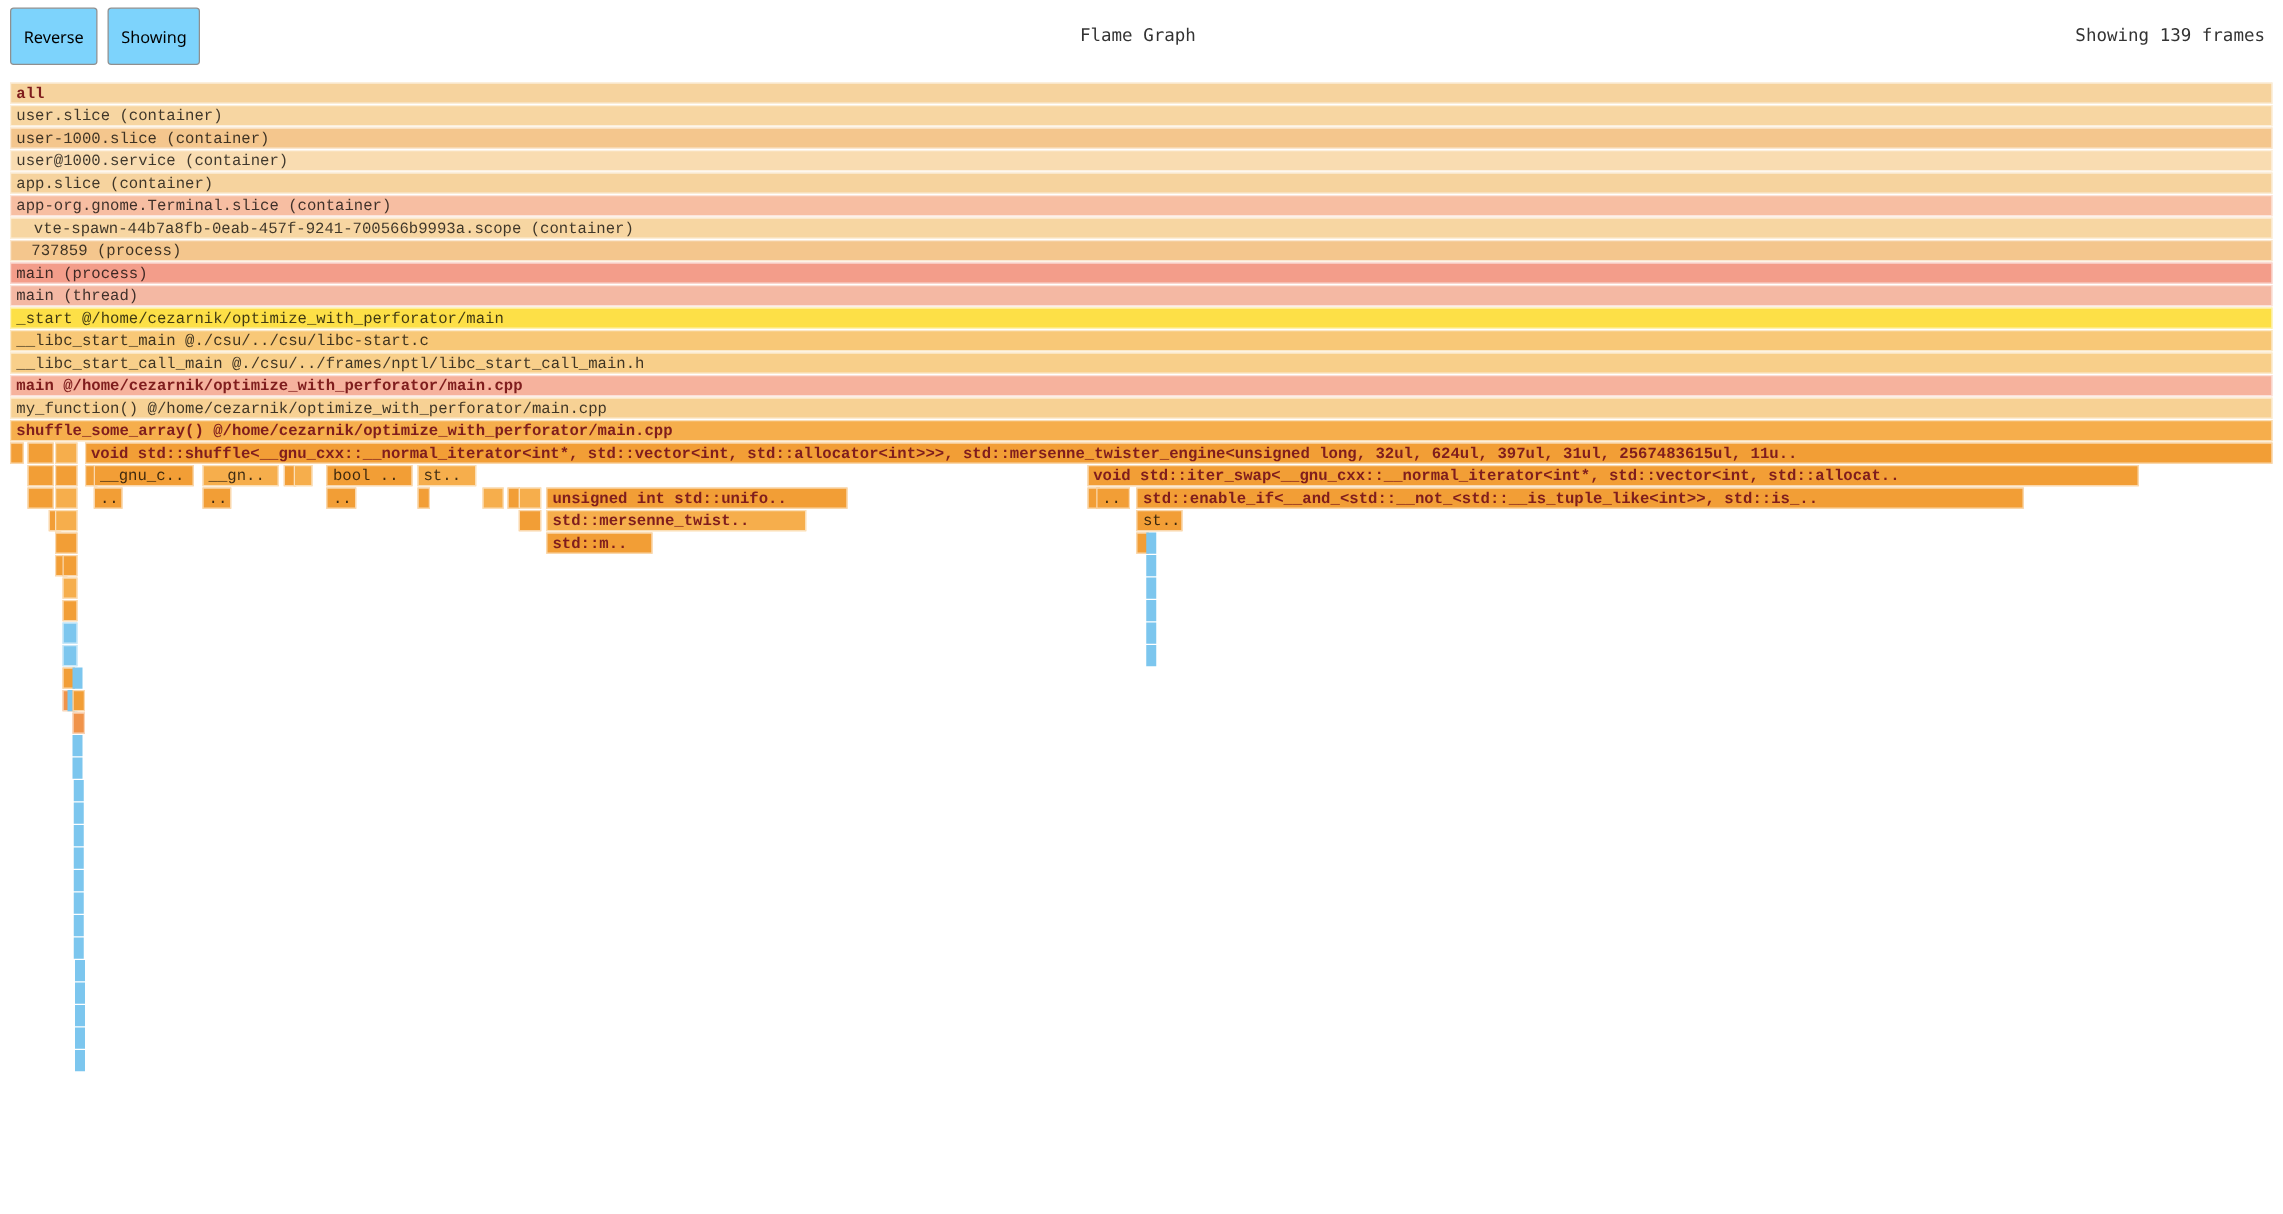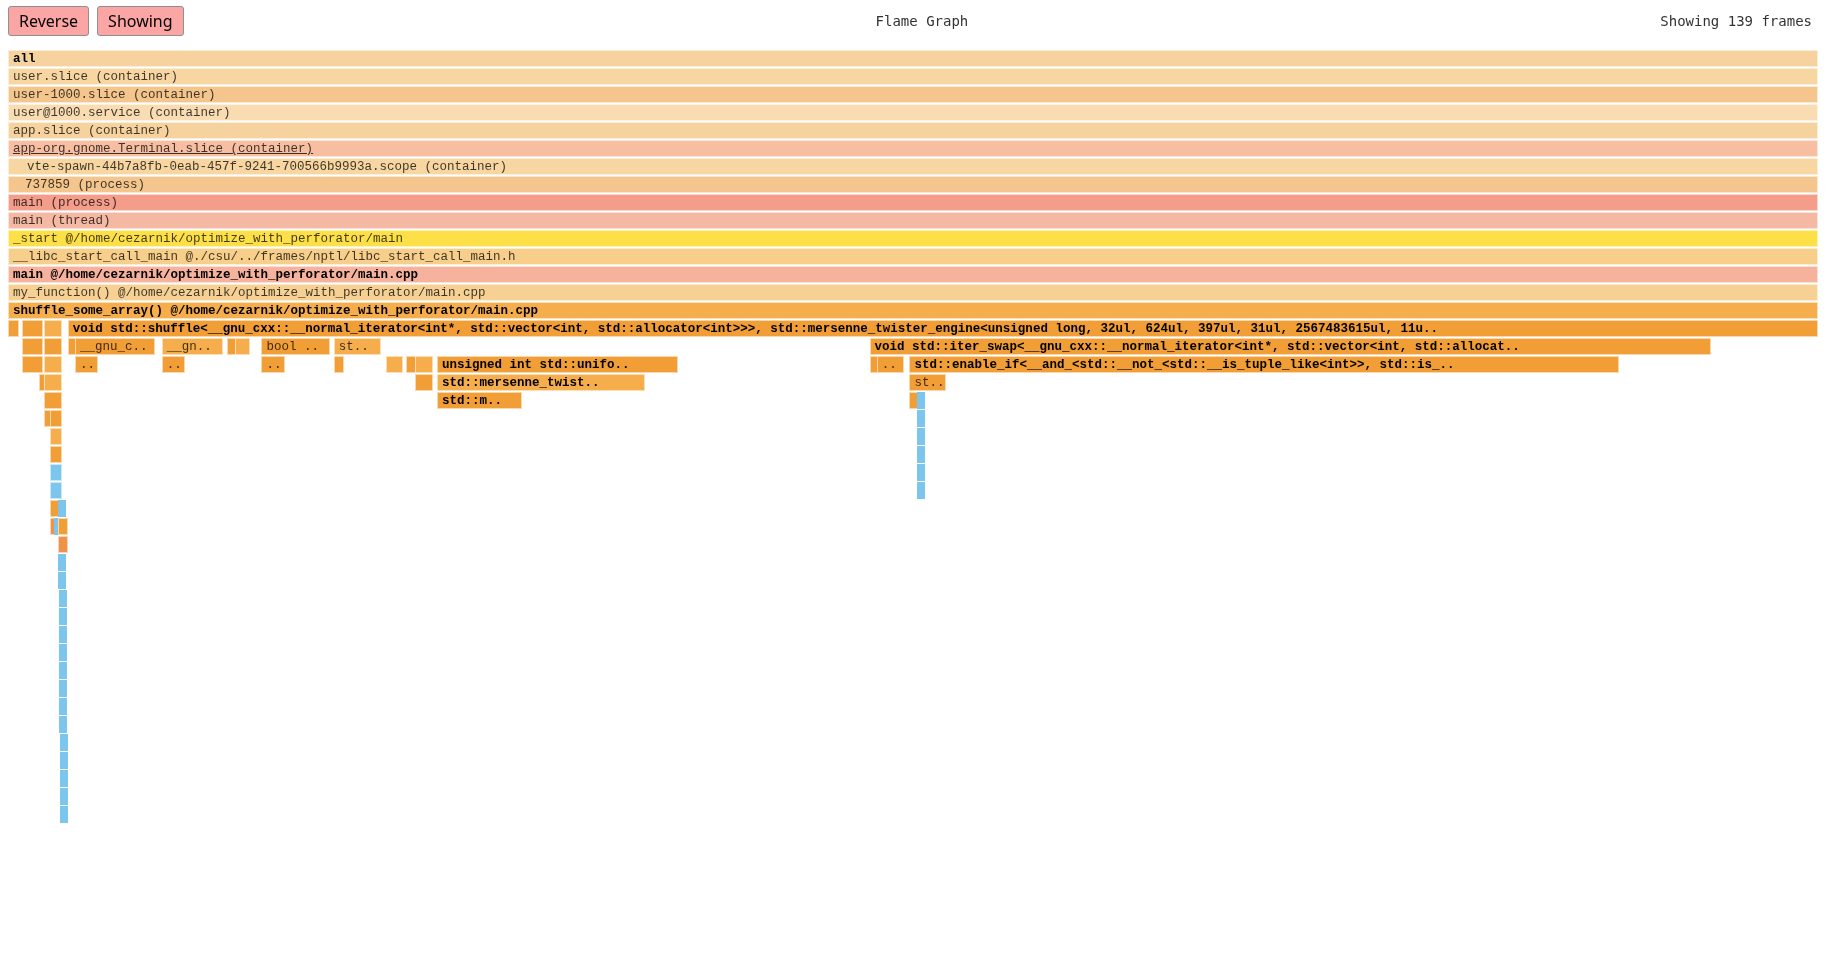--- a/index.html
+++ b/index.html
@@ -11,24 +11,24 @@
     color: #333;
   }
   .top {
     display: flex;
     align-items: center;
     padding: 6px 8px 14px 8px;
   }
   .top .buttons { display: flex; gap: 8px; }
   .top button {
     font-family: system-ui, -apple-system, "Segoe UI", Roboto, Arial, sans-serif;
-    font-size: 16px;
-    padding: 3px 10px;
+    font-size: 13px;
+    padding: 13px 10px;
     border: 1px solid #8f8f8f;
-    background: #fca5a5;
+    background: #7dd3fc;
     border-radius: 3px;
     cursor: pointer;
   }
   .top .title {
     flex: 1;
     text-align: center;
     font-family: ui-monospace, "SFMono-Regular", Menlo, Consolas, monospace;
     font-size: 14px;
   }
   .top .status {
@@ -53,21 +53,21 @@
     white-space: nowrap;
     overflow: hidden;
     text-overflow: clip;
     padding: 0 4px;
     font-size: 12.5px;
     line-height: 17px;
     cursor: pointer;
     border: 0.5px solid rgba(255,255,255,0.6);
     color: rgba(0,0,0,0.75);
   }
-  .frame.bold { color: #000000; font-weight: 600; }
+  .frame.bold { color: #7f1d1d; font-weight: 600; }
   .frame.noborder { border: none; }
 </style>
 </head>
 <body>
 
 <div class="top">
   <div class="buttons">
     <button>Reverse</button>
     <button>Showing</button>
   </div>
@@ -85,36 +85,39 @@
     <div class="row">
       <div class="frame" style="left: 0%; width: 100%; background: rgb(244, 198, 141);">user-1000.slice (container)</div>
     </div>
     <div class="row">
       <div class="frame" style="left: 0%; width: 100%; background: rgb(249, 220, 177);">user@1000.service (container)</div>
     </div>
     <div class="row">
       <div class="frame" style="left: 0%; width: 100%; background: rgb(246, 211, 158);">app.slice (container)</div>
     </div>
     <div class="row">
-      <div class="frame" style="left: 0%; width: 100%; background: rgb(247, 190, 162); text-decoration: underline;">app-org.gnome.Terminal.slice (container)</div>
+      <div class="frame" style="left: 0%; width: 100%; background: rgb(247, 190, 162);">app-org.gnome.Terminal.slice (container)</div>
     </div>
     <div class="row">
       <div class="frame" style="left: 0%; width: 100%; background: rgb(247, 214, 162); padding-left: 18px;">vte-spawn-44b7a8fb-0eab-457f-9241-700566b9993a.scope (container)</div>
     </div>
     <div class="row">
       <div class="frame" style="left: 0%; width: 100%; background: rgb(244, 198, 141); padding-left: 16px;">737859 (process)</div>
     </div>
     <div class="row">
       <div class="frame" style="left: 0%; width: 100%; background: rgb(243, 157, 138);">main (process)</div>
     </div>
     <div class="row">
       <div class="frame" style="left: 0%; width: 100%; background: rgb(244, 184, 163);">main (thread)</div>
     </div>
     <div class="row">
       <div class="frame" style="left: 0%; width: 100%; background: #fde047;">_start @/home/cezarnik/optimize_with_perforator/main</div>
+    </div>
+    <div class="row">
+      <div class="frame" style="left: 0%; width: 100%; background: rgb(248, 200, 119);">__libc_start_main @./csu/../csu/libc-start.c</div>
     </div>
     <div class="row">
       <div class="frame" style="left: 0%; width: 100%; background: rgb(248, 207, 138);">__libc_start_call_main @./csu/../frames/nptl/libc_start_call_main.h</div>
     </div>
     <div class="row">
       <div class="frame bold" style="left: 0%; width: 100%; background: rgb(246, 178, 157);">main @/home/cezarnik/optimize_with_perforator/main.cpp</div>
     </div>
     <div class="row">
       <div class="frame" style="left: 0%; width: 100%; background: rgb(247, 209, 148);">my_function() @/home/cezarnik/optimize_with_perforator/main.cpp</div>
     </div>

